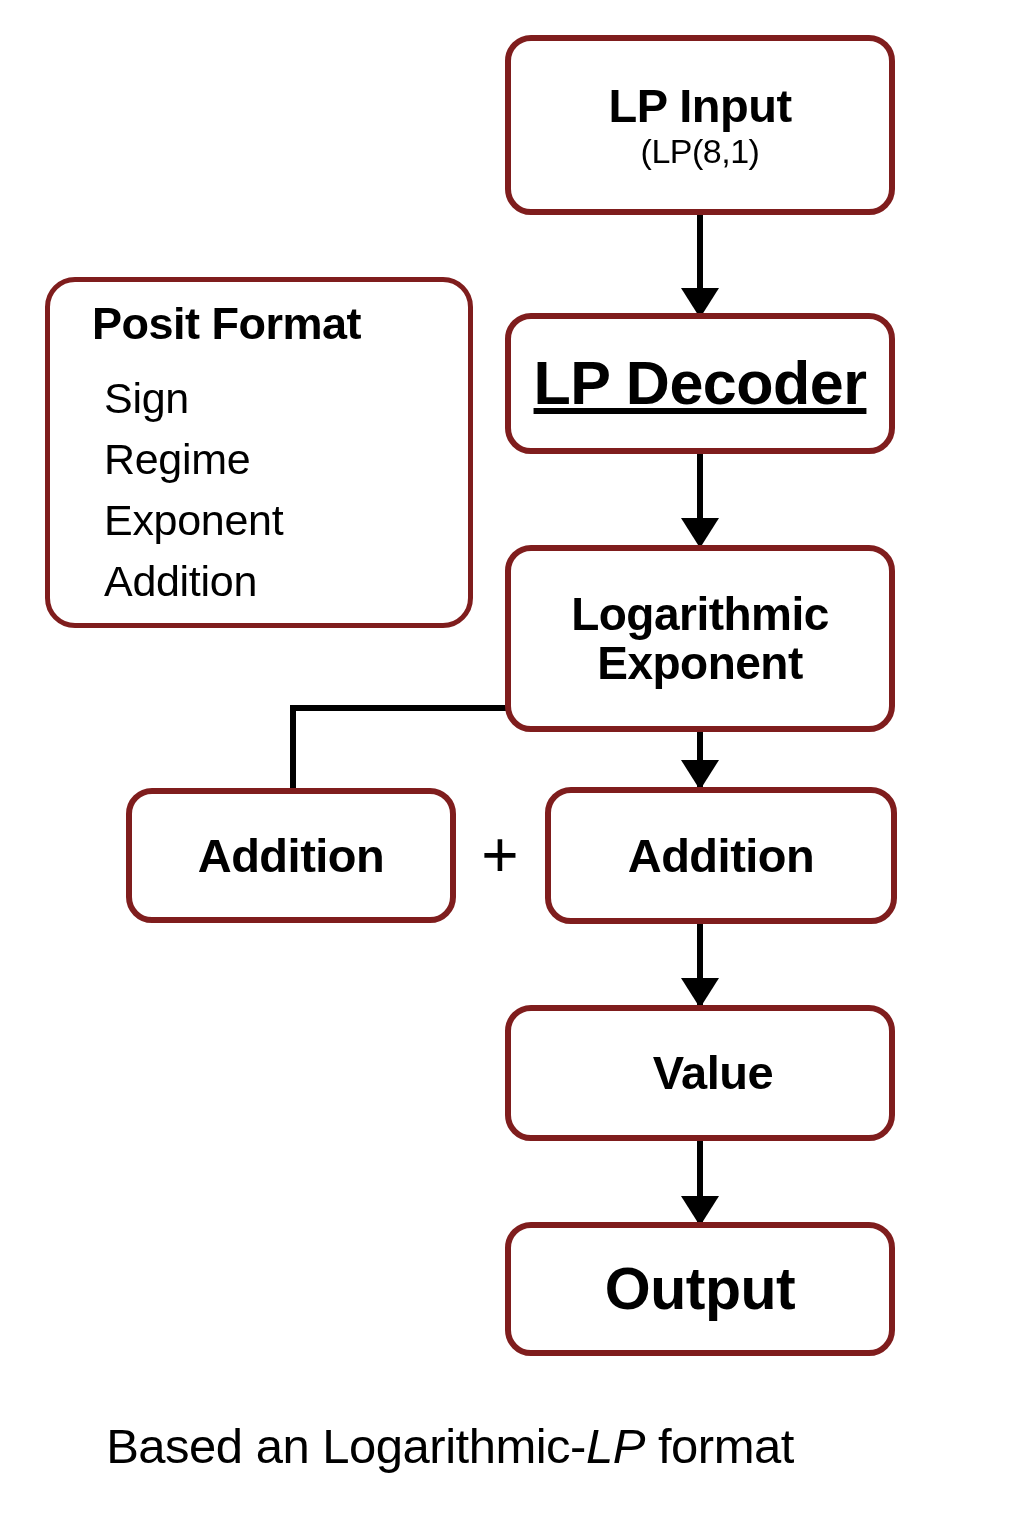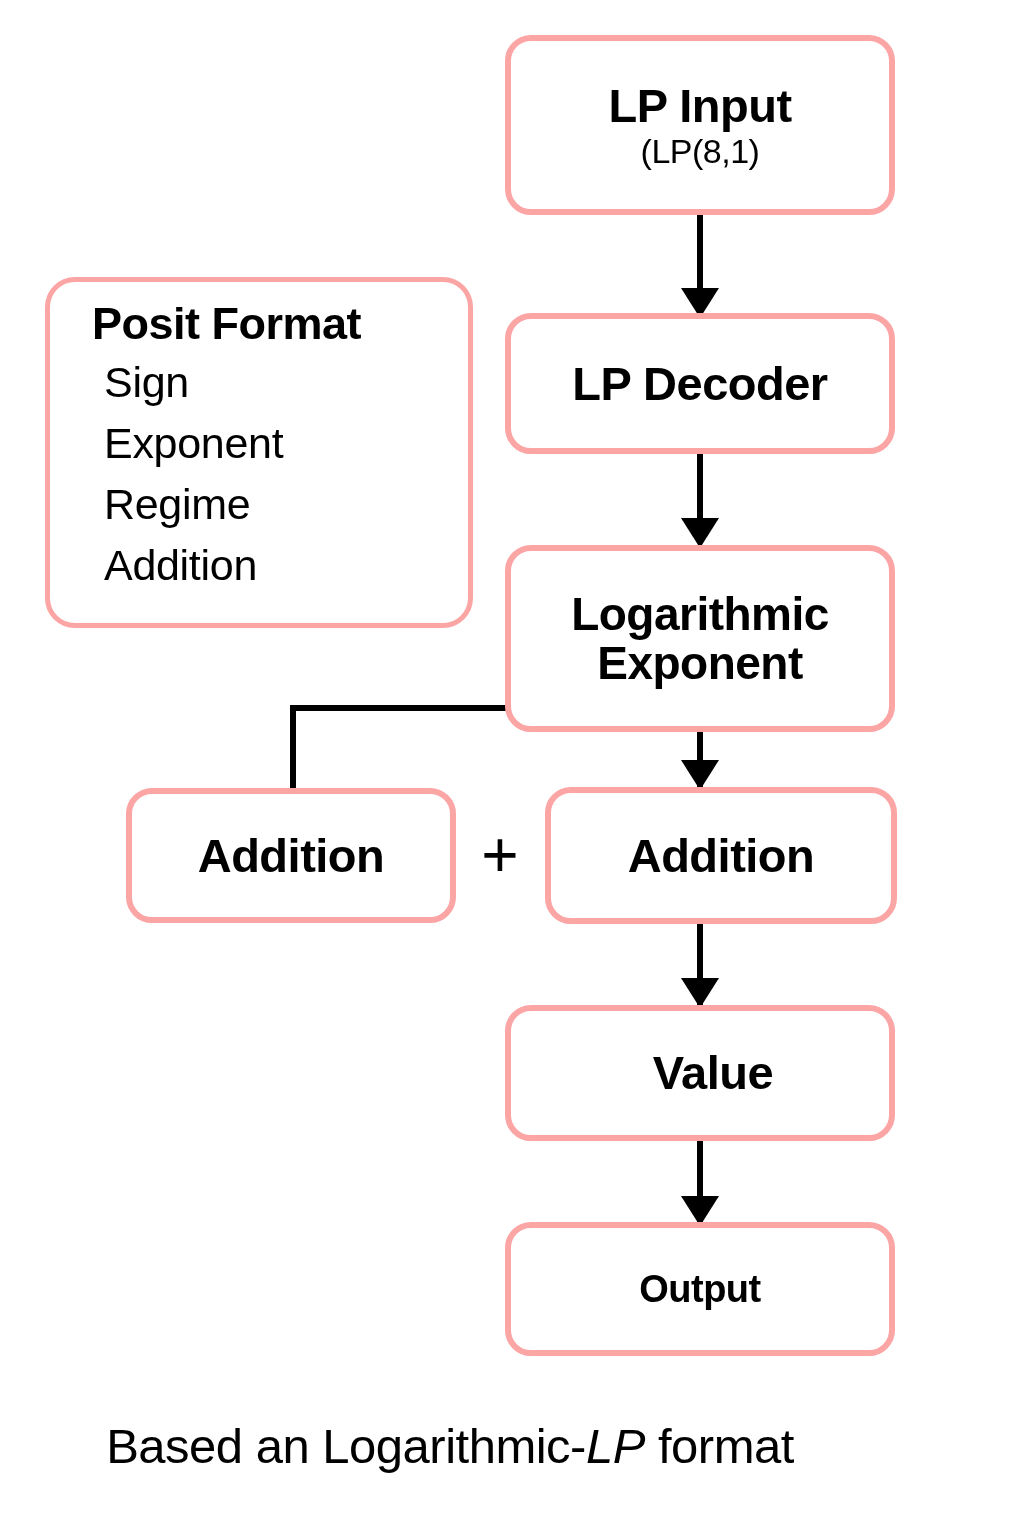--- a/index.html
+++ b/index.html
@@ -15,21 +15,21 @@
     position: relative;
     width: 1024px;
     height: 1536px;
     background: #ffffff;
     overflow: hidden;
   }
   .node {
     position: absolute;
     box-sizing: border-box;
     background: #ffffff;
-    border: 6px solid #fca5a5;
+    border: 6px solid #7f1d1d;
     border-radius: 26px;
     display: flex;
     flex-direction: column;
     align-items: center;
     justify-content: center;
     text-align: center;
     z-index: 3;
   }
   .node .title {
     font-weight: bold;
@@ -45,21 +45,21 @@
   
   #node-lp-input {
     left: 505px; top: 35px; width: 390px; height: 180px;
   }
   #node-lp-input .title { font-size: 47px; }
   #node-lp-input .sub   { font-size: 34px; margin-top: 2px; }
 
   #node-lp-decoder {
     left: 505px; top: 313px; width: 390px; height: 141px;
   }
-  #node-lp-decoder .title { font-size: 47px; }
+  #node-lp-decoder .title { font-size: 61px; text-decoration: underline; }
 
   #node-log-exponent {
     left: 505px; top: 545px; width: 390px; height: 187px;
   }
   #node-log-exponent .title { font-size: 46px; }
 
   #node-addition-right {
     left: 545px; top: 787px; width: 352px; height: 137px;
   }
   #node-addition-right .title { font-size: 47px; }
@@ -70,31 +70,32 @@
   #node-addition-left .title { font-size: 47px; }
 
   #node-value {
     left: 505px; top: 1005px; width: 390px; height: 136px; padding-left: 26px;
   }
   #node-value .title { font-size: 47px; }
 
   #node-output {
     left: 505px; top: 1222px; width: 390px; height: 134px;
   }
-  #node-output .title { font-size: 38px; }
+  #node-output .title { font-size: 59px; }
 
   
   #node-posit-format {
     left: 45px; top: 277px; width: 428px; height: 351px;
     border-width: 5px;
     border-radius: 30px;
     align-items: flex-start;
     justify-content: flex-start;
     padding: 18px 0 0 36px;
     text-align: left;
+    gap: 16px;
   }
   #node-posit-format .title {
     font-size: 45px;
     font-weight: bold;
     letter-spacing: -0.5px;
     margin: 0 0 4px 0;
     padding-left: 6px;
   }
   .posit-list {
     display: flex;
@@ -205,22 +206,22 @@
   </div>
 
   <div class="node" id="node-output">
     <div class="title">Output</div>
   </div>
 
   <div class="node" id="node-posit-format">
     <div class="title">Posit Format</div>
     <div class="posit-list">
       <div class="posit-item">Sign</div>
+      <div class="posit-item">Regime</div>
       <div class="posit-item">Exponent</div>
-      <div class="posit-item">Regime</div>
       <div class="posit-item">Addition</div>
     </div>
   </div>
 
   <div class="vline" id="conn-input-decoder"></div>
   <div class="arrowhead" id="arrow-input-decoder"></div>
 
   <div class="vline" id="conn-decoder-logexp"></div>
   <div class="arrowhead" id="arrow-decoder-logexp"></div>
 

